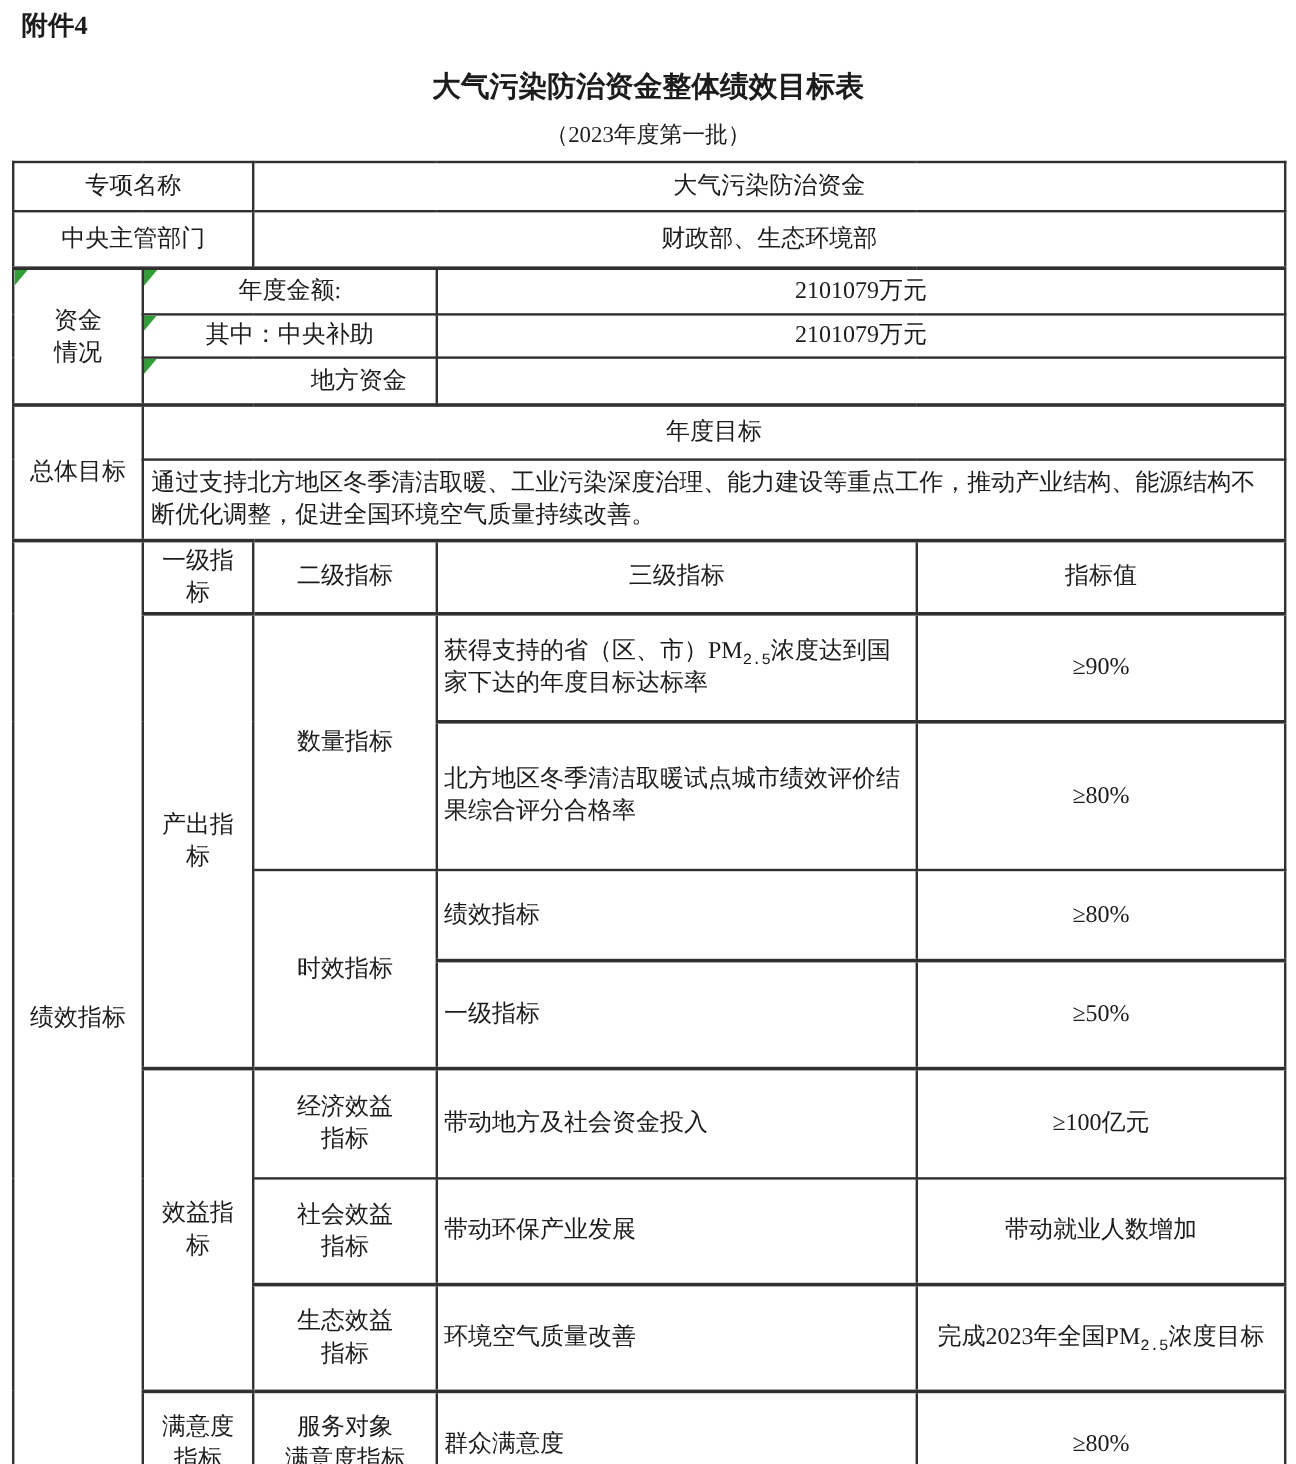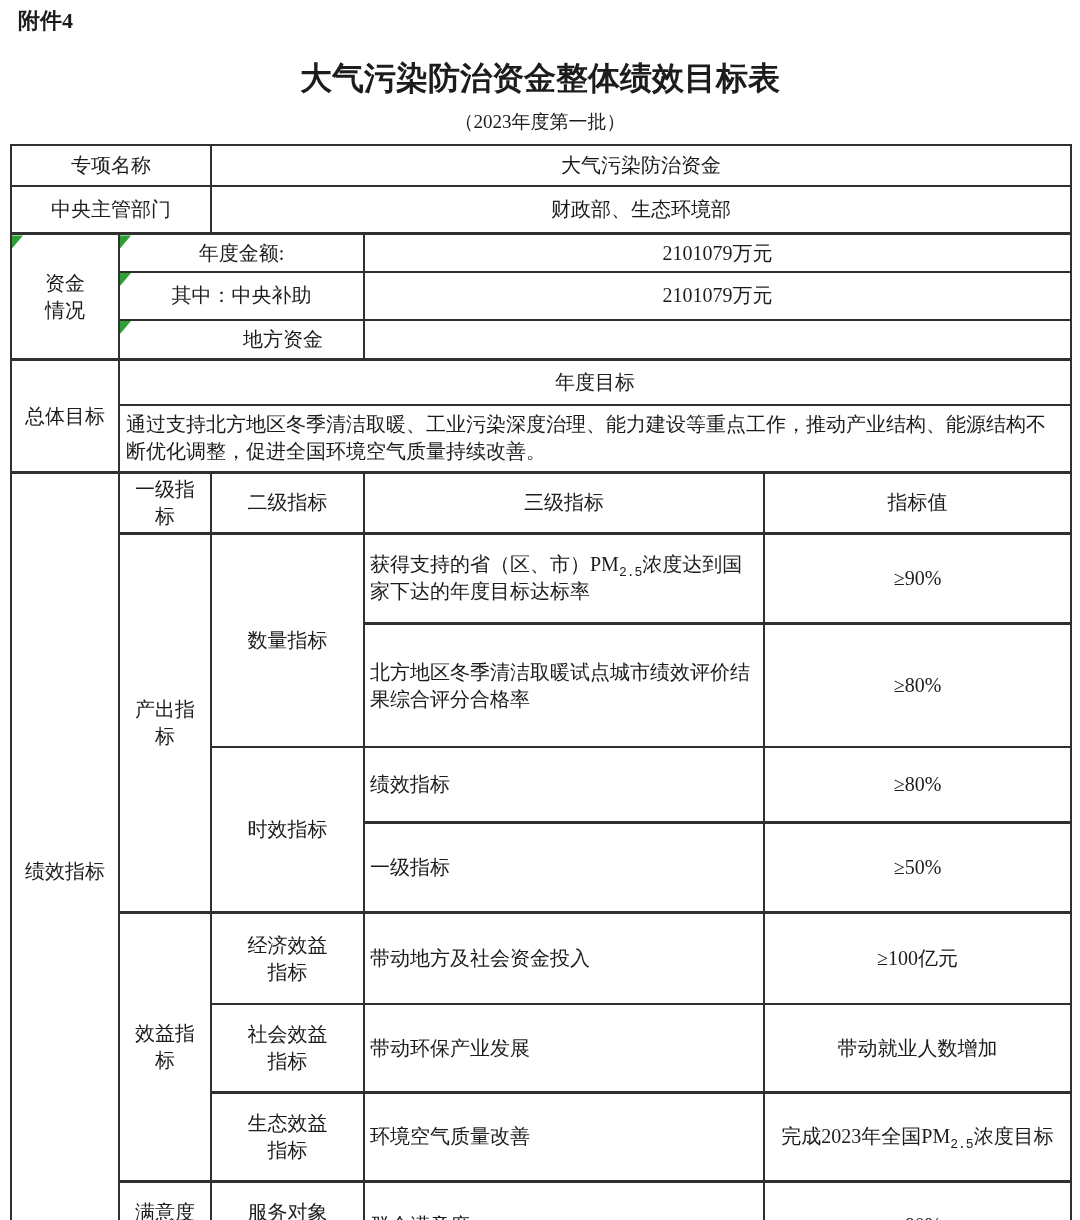--- a/index.html
+++ b/index.html
@@ -15,21 +15,21 @@
 
   .attachment {
     margin: 8px 0 0 18px;
     font-size: 22px;
     font-weight: 700;
     line-height: 1.2;
   }
   .title {
     margin: 24px 0 0 0;
     text-align: center;
-    font-size: 32px;
+    font-size: 24px;
     font-weight: 700;
     line-height: 1.3;
   }
   .subtitle {
     margin: 9px 0 0 0;
     text-align: center;
     font-size: 19px;
     font-weight: 400;
   }
 
@@ -44,42 +44,42 @@
     border: 2px solid var(--border-c);
     font-size: 20px;
     line-height: 1.35;
     vertical-align: middle;
     text-align: center;
     padding: 2px 6px;
     overflow: hidden;
   }
   tr.thick > td { border-top-width: 3px; }
   td.left { text-align: left; padding-left: 5px; }
-  td.right { text-align: right; padding-right: 40px; }
+  td.right { text-align: right; padding-right: 24px; }
   td.prelines { white-space: pre-line; }
   td.desc {
     text-align: left;
     vertical-align: top;
     padding: 5px 10px 6px 6px;
   }
   td.flag-cell { position: relative; }
   .flag {
     position: absolute;
     top: 0; left: 0;
     width: 11px; height: 13px;
     background: var(--flag-green);
     clip-path: polygon(0 0, 100% 0, 0 100%);
   }
   sub { font-size: 13px; line-height: 0; font-family: Liberation Mono, monospace; }
 
   
   tr.r1  { height: 41px; }
   tr.r2  { height: 48px; }
   tr.r3  { height: 38px; }
-  tr.r4  { height: 48px; }
+  tr.r4  { height: 36px; }
   tr.r5  { height: 40px; }
   tr.r6  { height: 45px; }
   tr.r7  { height: 57px; }
   tr.r8  { height: 56px; }
   tr.r9  { height: 90px; }
   tr.r10 { height: 124px; }
   tr.r11 { height: 75px; }
   tr.r12 { height: 90px; }
   tr.r13 { height: 92px; }
   tr.r14 { height: 88px; }

